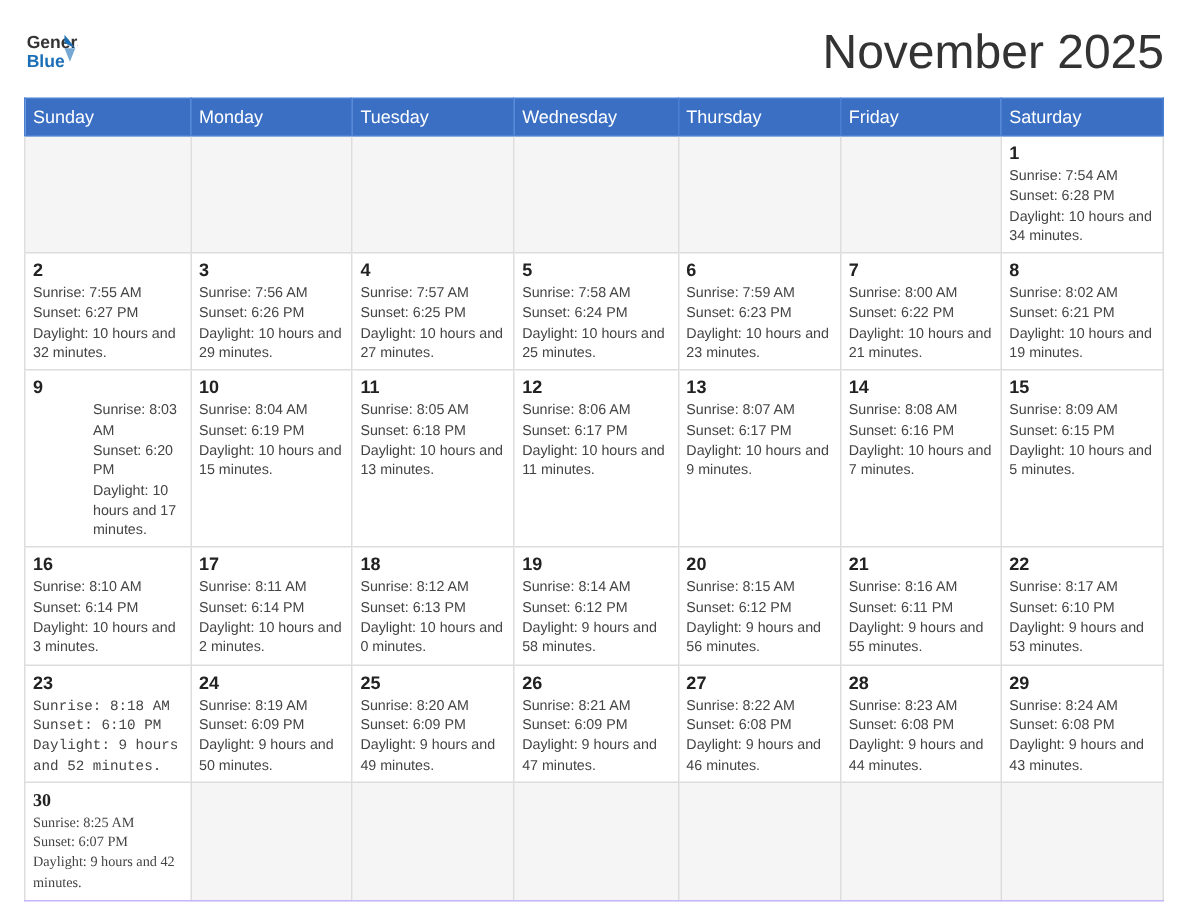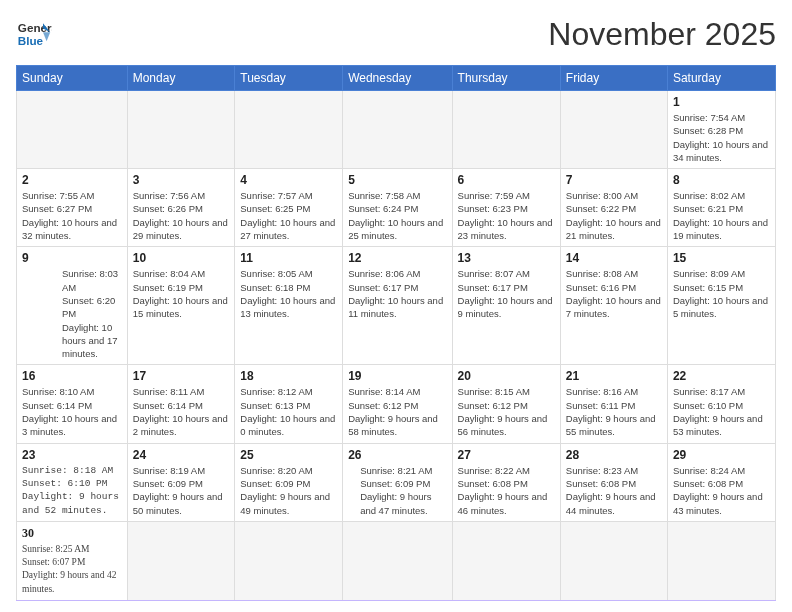--- a/index.html
+++ b/index.html
@@ -271,21 +271,21 @@
 Daylight: 9 hours and 50 minutes.</div>
         </td>
         <td>
           <span class="day-number">25</span>
           <div class="day-info" style="white-space: pre-line;">Sunrise: 8:20 AM
 Sunset: 6:09 PM
 Daylight: 9 hours and 49 minutes.</div>
         </td>
         <td>
           <span class="day-number">26</span>
-          <div class="day-info" style="white-space: pre-line; margin-left: 12px;">Sunrise: 8:21 AM
+          <div class="day-info" style="white-space: pre-line;">Sunrise: 8:21 AM
 Sunset: 6:09 PM
 Daylight: 9 hours and 47 minutes.</div>
         </td>
         <td>
           <span class="day-number">27</span>
           <div class="day-info" style="white-space: pre-line;">Sunrise: 8:22 AM
 Sunset: 6:08 PM
 Daylight: 9 hours and 46 minutes.</div>
         </td>
         <td>

